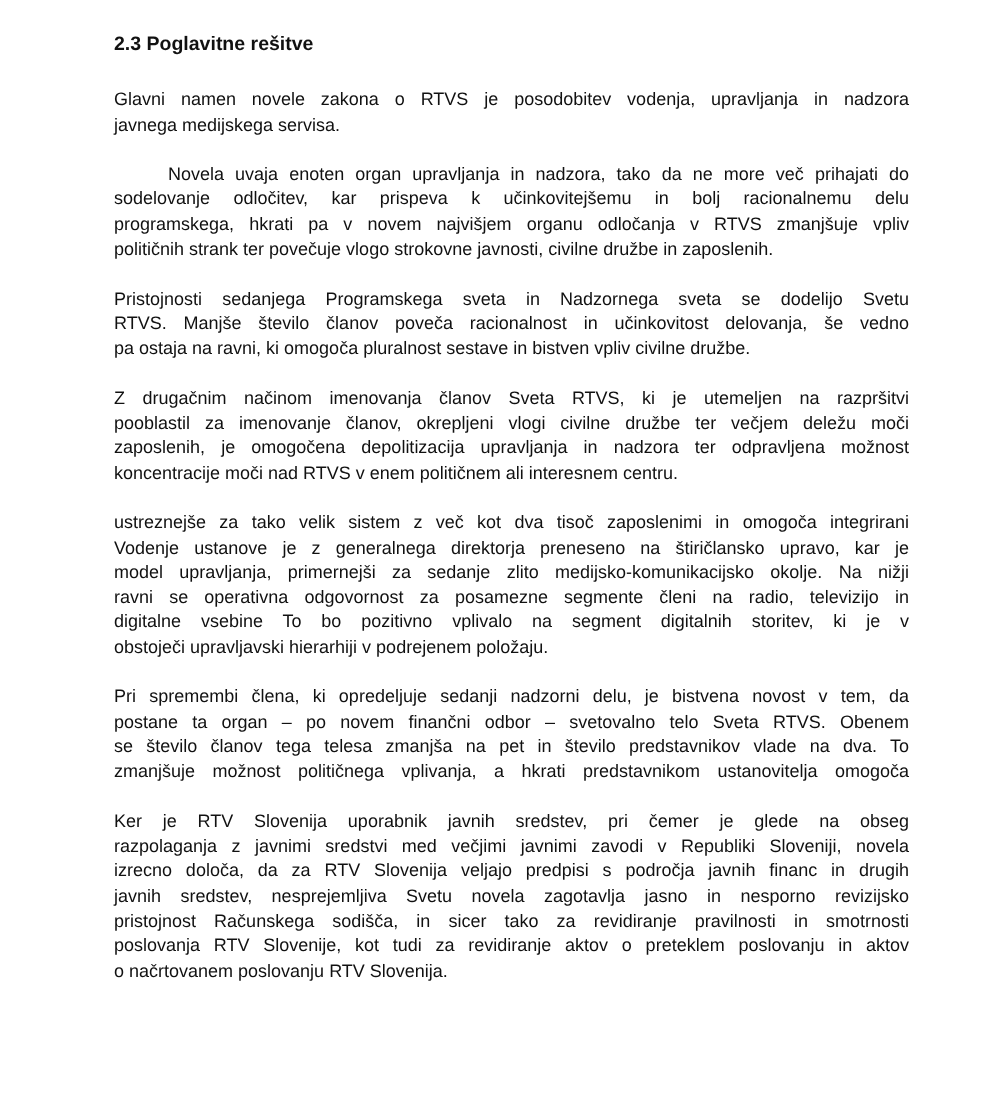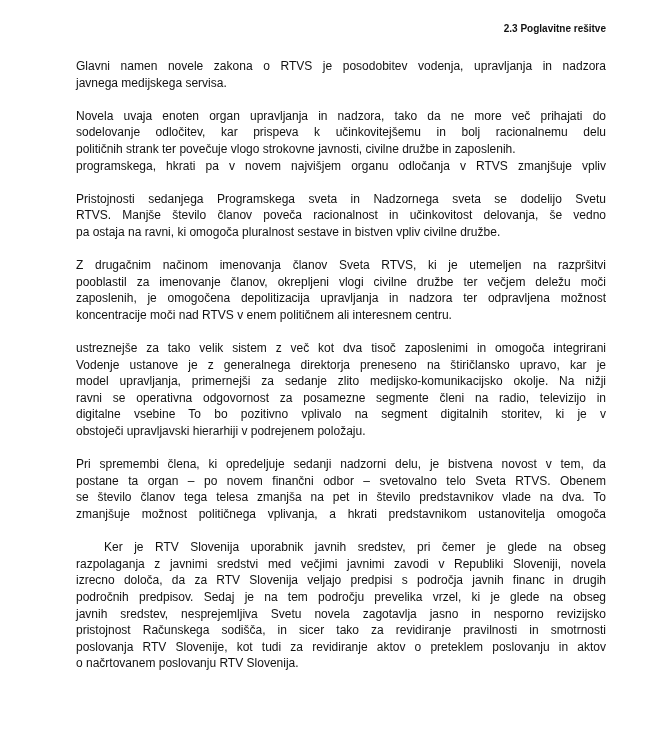--- a/index.html
+++ b/index.html
@@ -16,25 +16,24 @@
     color: #111111;
   }
   .page {
     position: absolute;
     left: 76px;
     top: 20px;
     width: 530px;
   }
   .heading {
     font-weight: bold;
-    font-size: 10px;
+    font-size: 13px;
     line-height: 17px;
     margin: 0 0 21px 0;
     white-space: nowrap;
-    text-align: right;
   }
   .para {
     margin: 0 0 16.6px 0;
   }
   .line {
     font-size: 12px;
     line-height: 16.6px;
     height: 16.6px;
     white-space: nowrap;
     text-align: justify;
@@ -50,24 +49,24 @@
 
 <div class="page">
   <div class="heading">2.3 Poglavitne rešitve</div>
 
   <div class="para">
     <div class="line" style="white-space: normal;">Glavni namen novele zakona o RTVS je posodobitev vodenja, upravljanja in nadzora</div>
     <div class="line last">javnega medijskega servisa.</div>
   </div>
 
   <div class="para">
-    <div class="line" style="white-space: normal;">Novela uvaja enoten organ upravljanja in nadzora, tako da ne more več prihajati do</div>
+    <div class="line" style="white-space: normal; margin-left: 36px;">Novela uvaja enoten organ upravljanja in nadzora, tako da ne more več prihajati do</div>
     <div class="line" style="white-space: normal;">sodelovanje odločitev, kar prispeva k učinkovitejšemu in bolj racionalnemu delu</div>
+    <div class="line" style="white-space: normal;">programskega, hkrati pa v novem najvišjem organu odločanja v RTVS zmanjšuje vpliv</div>
     <div class="line last">političnih strank ter povečuje vlogo strokovne javnosti, civilne družbe in zaposlenih.</div>
-    <div class="line" style="white-space: normal;">programskega, hkrati pa v novem najvišjem organu odločanja v RTVS zmanjšuje vpliv</div>
   </div>
 
   <div class="para">
     <div class="line" style="white-space: normal;">Pristojnosti sedanjega Programskega sveta in Nadzornega sveta se dodelijo Svetu</div>
     <div class="line" style="white-space: normal;">RTVS. Manjše število članov poveča racionalnost in učinkovitost delovanja, še vedno</div>
     <div class="line last">pa ostaja na ravni, ki omogoča pluralnost sestave in bistven vpliv civilne družbe.</div>
   </div>
 
   <div class="para">
     <div class="line" style="white-space: normal;">Z drugačnim načinom imenovanja članov Sveta RTVS, ki je utemeljen na razpršitvi</div>
@@ -86,22 +85,21 @@
   </div>
 
   <div class="para">
     <div class="line" style="white-space: normal;">Pri spremembi člena, ki opredeljuje sedanji nadzorni delu, je bistvena novost v tem, da</div>
     <div class="line" style="white-space: normal;">postane ta organ – po novem finančni odbor – svetovalno telo Sveta RTVS. Obenem</div>
     <div class="line" style="white-space: normal;">se število članov tega telesa zmanjša na pet in število predstavnikov vlade na dva. To</div>
     <div class="line" style="white-space: normal;">zmanjšuje možnost političnega vplivanja, a hkrati predstavnikom ustanovitelja omogoča</div>
   </div>
 
   <div class="para">
-    <div class="line" style="white-space: normal; margin-left: 28px;">Ker je RTV Slovenija uporabnik javnih sredstev, pri čemer je glede na obseg</div>
+    <div class="line" style="white-space: normal;">Ker je RTV Slovenija uporabnik javnih sredstev, pri čemer je glede na obseg</div>
     <div class="line" style="white-space: normal;">razpolaganja z javnimi sredstvi med večjimi javnimi zavodi v Republiki Sloveniji, novela</div>
     <div class="line" style="white-space: normal;">izrecno določa, da za RTV Slovenija veljajo predpisi s področja javnih financ in drugih</div>
-    <div class="line" style="white-space: normal;">področnih predpisov. Sedaj je na tem področju prevelika vrzel, ki je glede na obseg</div>
     <div class="line" style="white-space: normal;">javnih sredstev, nesprejemljiva  Svetu novela zagotavlja jasno in nesporno revizijsko</div>
     <div class="line" style="white-space: normal;">pristojnost Računskega sodišča, in sicer tako za revidiranje pravilnosti in smotrnosti</div>
     <div class="line" style="white-space: normal;">poslovanja RTV Slovenije, kot tudi za revidiranje aktov o preteklem poslovanju in aktov</div>
     <div class="line last">o načrtovanem poslovanju RTV Slovenija.</div>
   </div>
 </div>
 
 </body></html>

